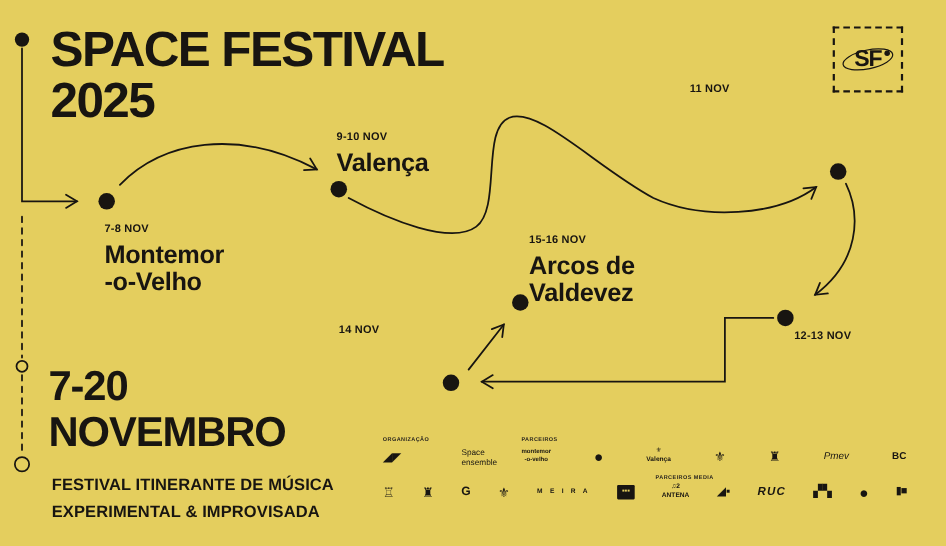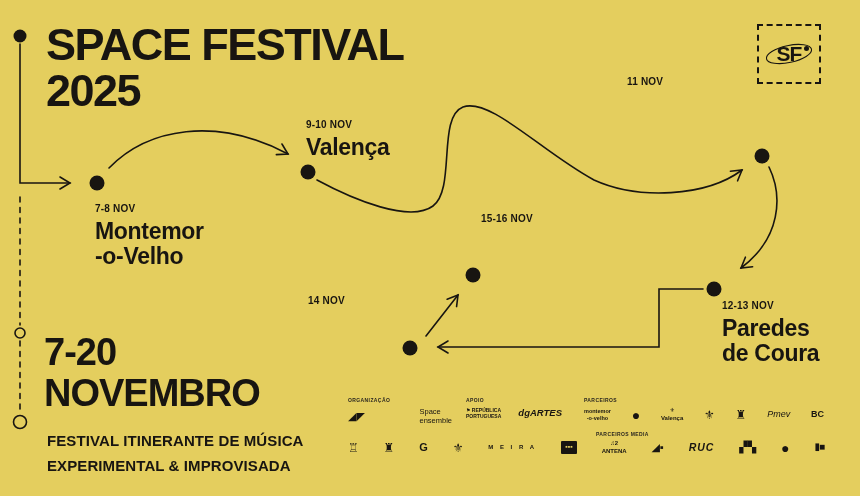--- a/index.html
+++ b/index.html
@@ -144,51 +144,43 @@
 </div>
 <div class="abs stop stop-valenca">
   <div class="dates">9-10 NOV</div>
   <div class="name pre">Valença</div>
 </div>
 <div class="abs stop stop-vilanova">
   <div class="dates">11 NOV</div>
 </div>
 <div class="abs stop stop-paredes">
   <div class="dates">12-13 NOV</div>
-  <div class="name pre">Paredes
-de Coura</div>
 </div>
 <div class="abs stop stop-caminha">
   <div class="dates">14 NOV</div>
 </div>
 <div class="abs stop stop-arcos">
   <div class="dates">15-16 NOV</div>
+  <div class="name pre">Arcos de
+Valdevez</div>
 </div>
 
 <div class="abs date-range pre">7-20
 NOVEMBRO</div>
 <div class="abs tagline pre">FESTIVAL ITINERANTE DE MÚSICA
 EXPERIMENTAL &amp; IMPROVISADA</div>
 
 <div class="abs sponsors">
   <div class="sp-row1">
     <div class="sp-group sp-g0">
       <div class="sp-label">ORGANIZAÇÃO</div>
       <div class="sp-logos">
         <span class="lg lg-mark">◢◤</span>
         <span class="lg lg-space">Space
 ensemble</span>
-      </div>
-    </div>
-    <div class="sp-group sp-g1">
-      <div class="sp-label">APOIO</div>
-      <div class="sp-logos">
-        <span class="lg lg-rep">⚑ REPÚBLICA
-PORTUGUESA</span>
-        <span class="lg lg-dgartes">dgARTES</span>
       </div>
     </div>
     <div class="sp-group sp-g2">
       <div class="sp-label">PARCEIROS</div>
       <div class="sp-logos">
         <span class="lg lg-montemor">montemor
 -o-velho</span>
         <span class="lg lg-round">●</span>
         <span class="lg">⚜
 Valença</span>

